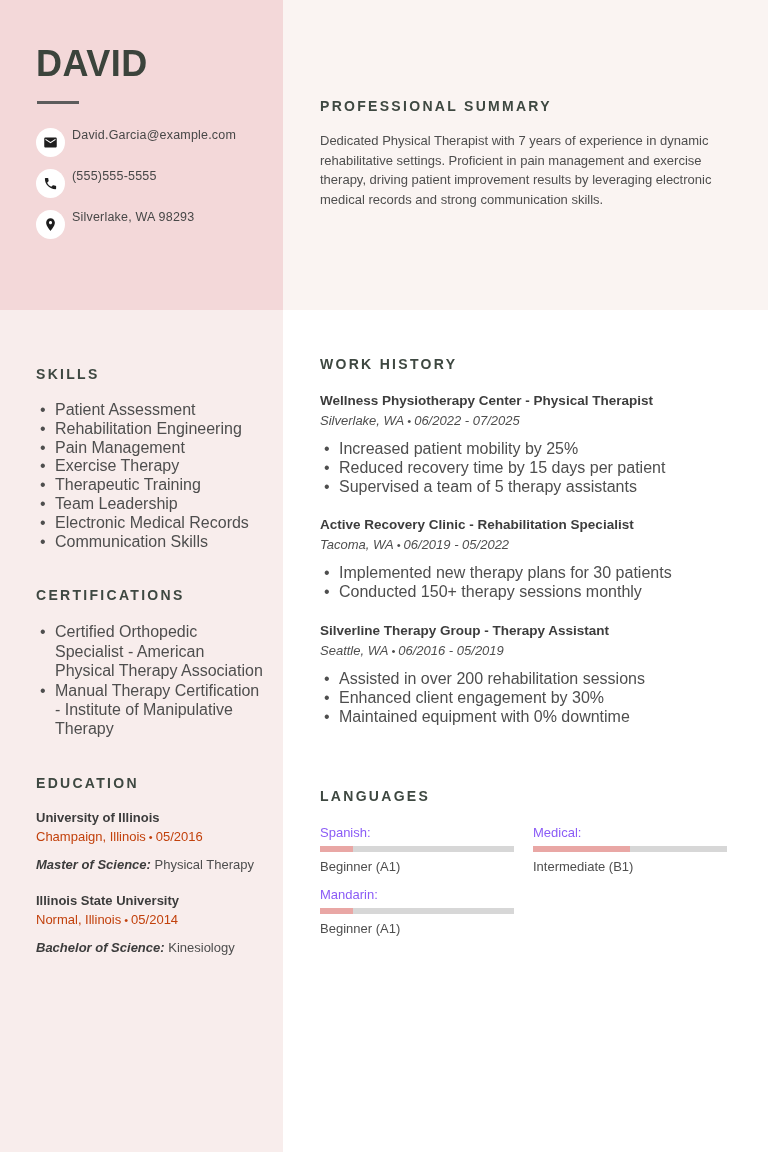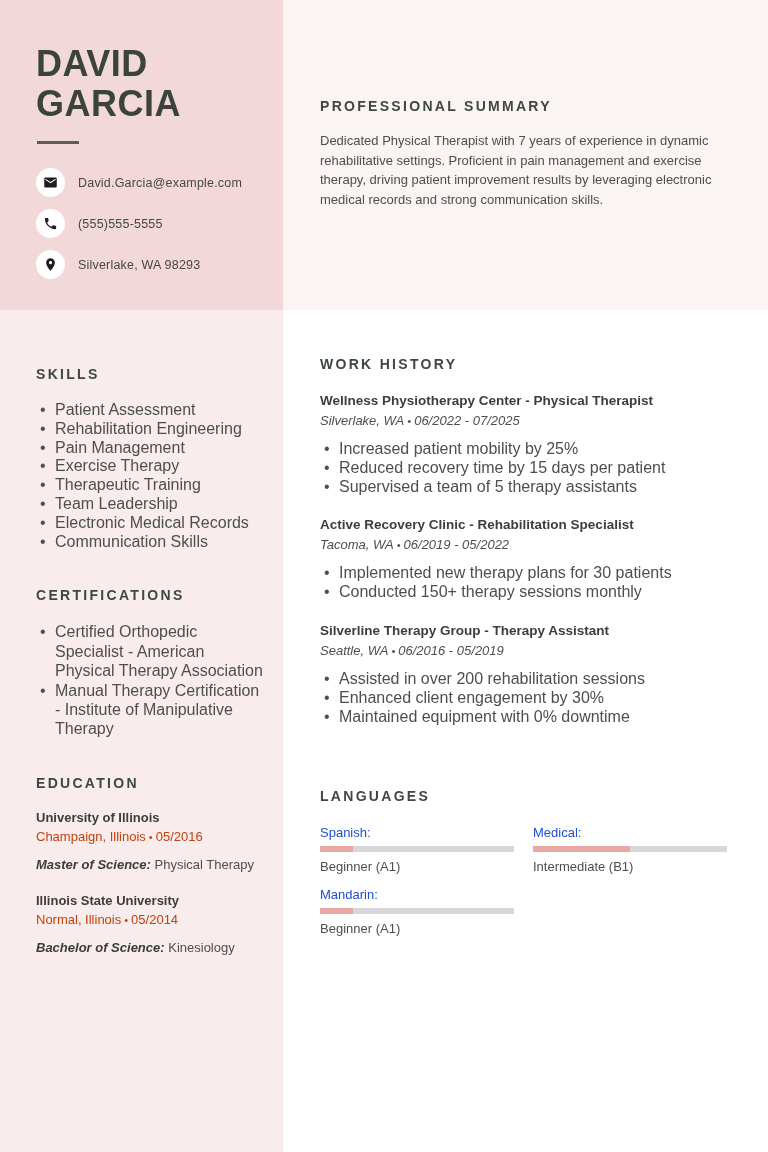--- a/index.html
+++ b/index.html
@@ -23,21 +23,21 @@
   .name-line {
     font-size:36px; font-weight:bold; color:#3b443c;
     line-height:40px; letter-spacing:0.5px;
   }
   .name-divider {
     width:42px; height:3px; background:#5c5c5c;
     margin:17px 0 0 1px;
   }
   .contacts { margin-top:24px; }
   .contact-row {
-    display:flex; align-items:center; gap:13px;
+    display:flex; align-items:flex-start; gap:7px;
     margin-bottom:12px; height:29px;
   }
   .icon-circle {
     width:29px; height:29px; border-radius:50%; background:#ffffff;
     display:flex; align-items:center; justify-content:center; flex:0 0 29px;
   }
   .icon-circle svg { width:15px; height:15px; fill:#1e1e1e; }
   .contact-text { font-size:12.5px; color:#474747; letter-spacing:0.2px; }
 
   
@@ -81,36 +81,35 @@
   .job ul.dot-list { margin-top:9px; }
   .job ul.dot-list li { line-height:18.8px; }
 
   
   .languages-section { margin-top:62px; }
   .lang-grid {
     margin-top:21px;
     display:grid; grid-template-columns:194px 194px;
     column-gap:19px; row-gap:13px;
   }
-  .lang-name { font-size:13px; color:#1d4ed8; }
+  .lang-name { font-size:13px; color:#8b5cf6; }
   .lang-bar-track {
     margin-top:6px; width:100%; height:6px; background:#d7d7d7;
   }
   .lang-bar-fill { height:6px; background:#e9a7a5; }
   .lang-level { margin-top:7px; font-size:13px; color:#4e4e4e; }
 </style>
 </head>
 <body>
 
 <div class="page">
 
   <div class="cell-tl">
     <div>
       <div class="name-line">DAVID</div>
-      <div class="name-line">GARCIA</div>
     </div>
     <div class="name-divider"></div>
 
     <div class="contacts">
       <div class="contact-row">
         <span class="icon-circle">
           <svg viewBox="0 0 24 24">
               <path d="M20 4H4c-1.1 0-2 .9-2 2v12c0 1.1.9 2 2 2h16c1.1 0 2-.9 2-2V6c0-1.1-.9-2-2-2zm0 4-8 5-8-5V6l8 5 8-5v2z"></path>
             </svg>
         </span>

